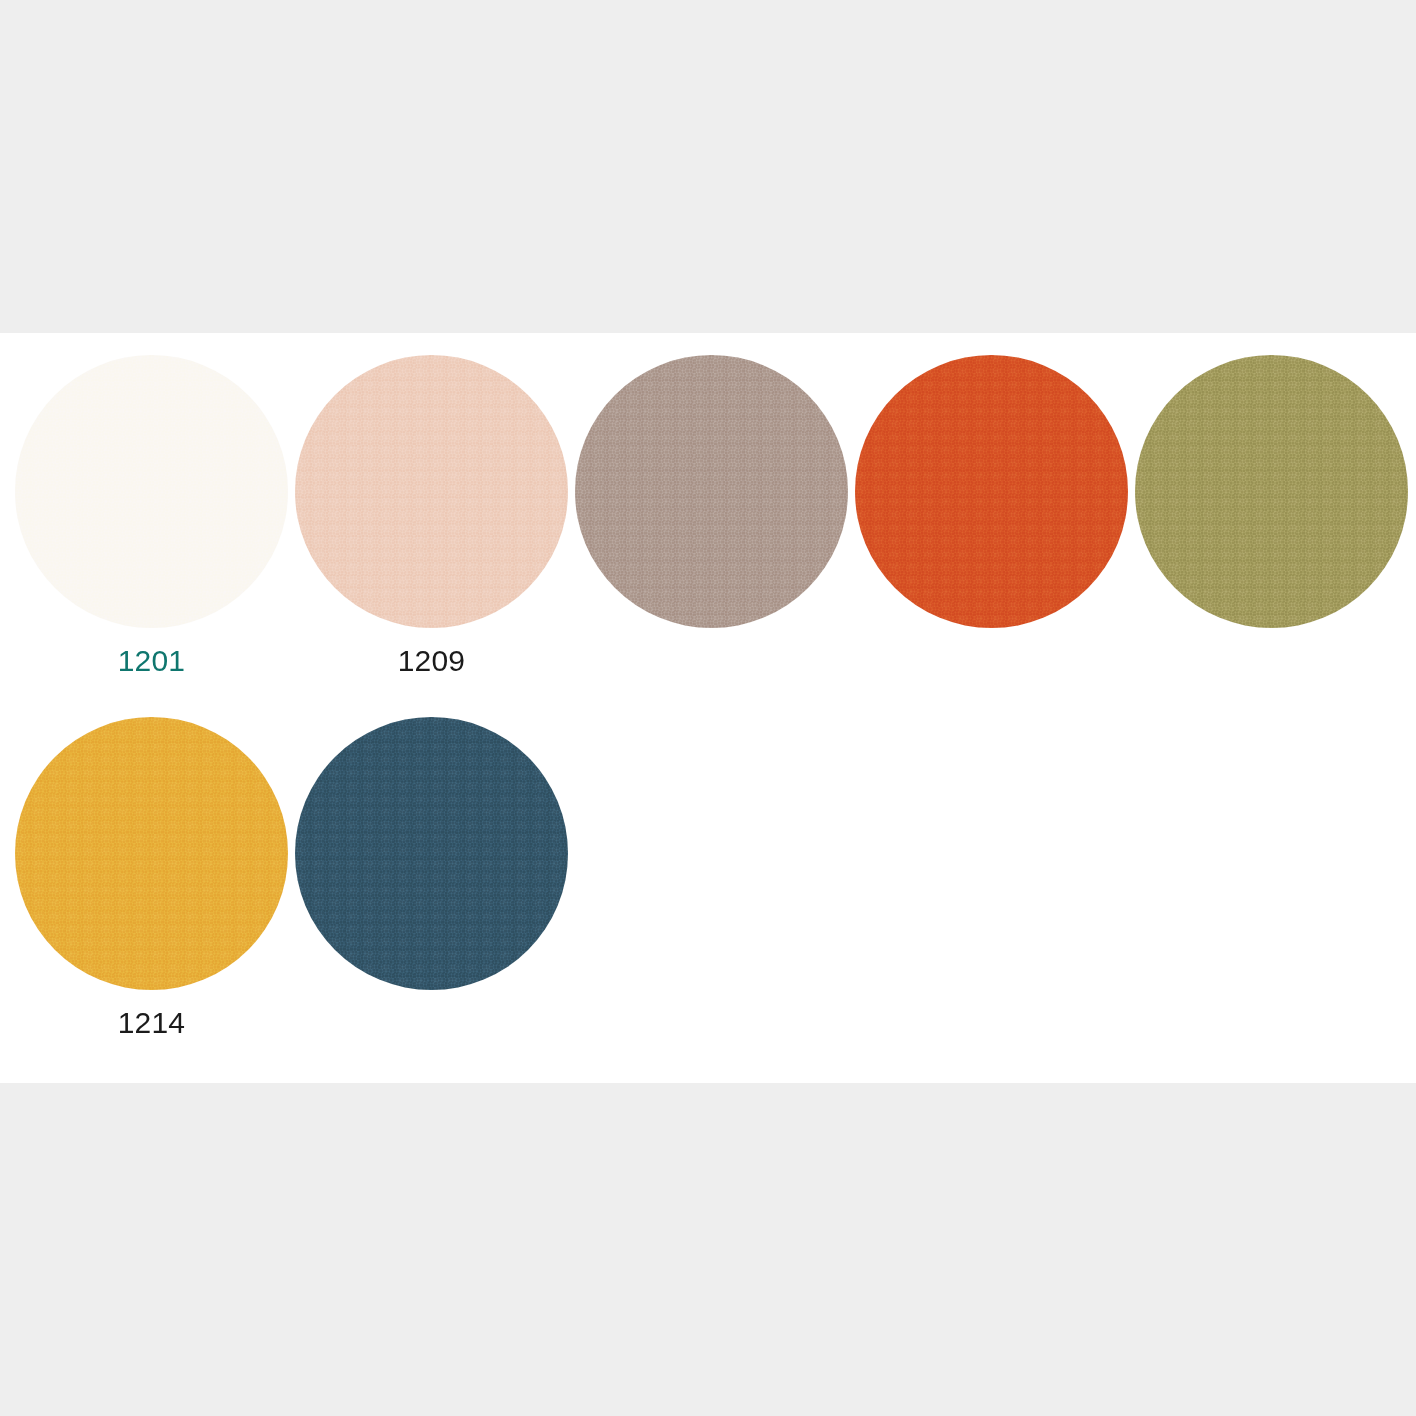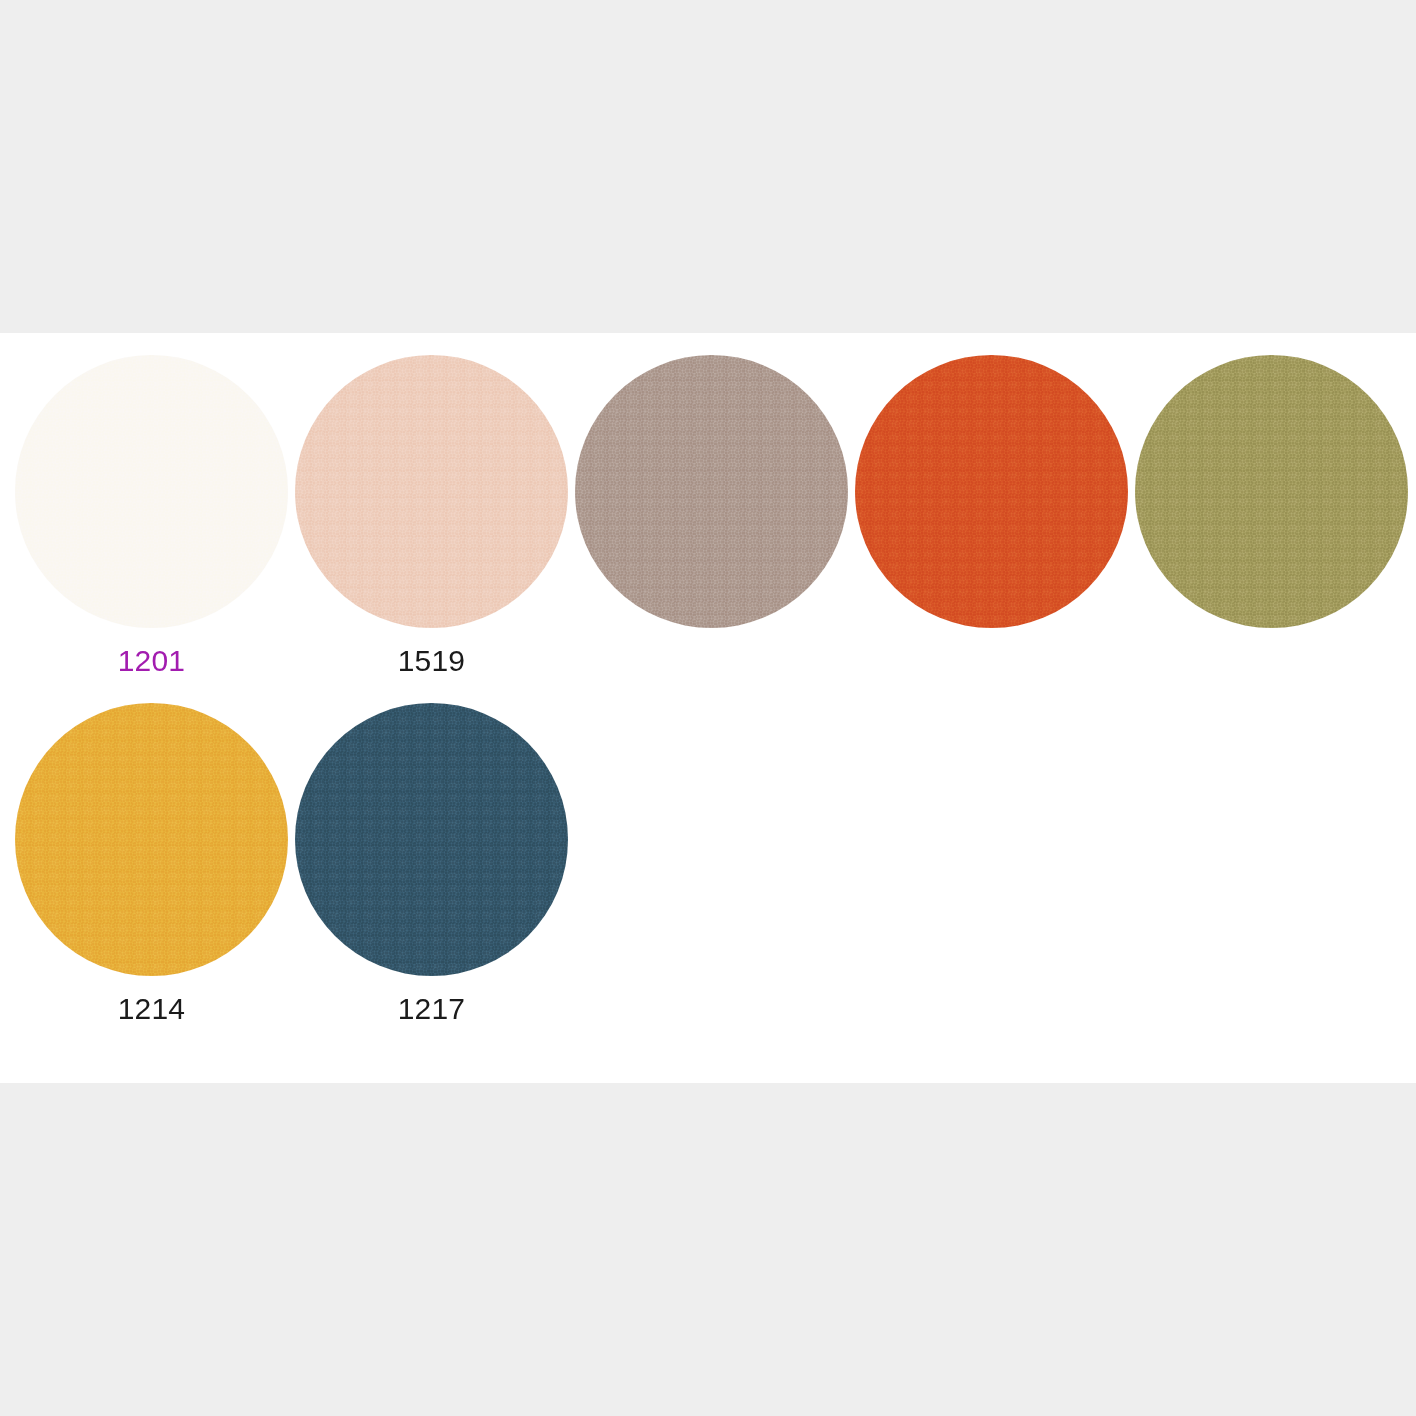--- a/index.html
+++ b/index.html
@@ -26,21 +26,21 @@
     box-sizing: border-box;
   }
 
   .swatch-row {
     position: absolute;
     left: 0;
     width: 1416px;
     height: 330px;
   }
   #swatch-row-1 { top: 22px; }
-  #swatch-row-2 { top: 370px; }
+  #swatch-row-2 { top: 384px; }
 
   .swatch-cell {
     position: absolute;
     top: 0;
     width: 280px;
     height: 330px;
   }
 
   .swatch-disc {
     position: absolute;
@@ -69,41 +69,40 @@
   }
 </style>
 </head>
 <body style="background: rgb(238, 238, 238);">
 
 <div id="swatch-sheet" style="background: rgb(255, 255, 255);">
 
   <div class="swatch-row" id="swatch-row-1">
     <div class="swatch-cell" style="left:0px">
       <div class="swatch-disc" style="background-image: repeating-linear-gradient(97deg, rgba(255, 255, 255, 0.055) 0px, rgba(255, 255, 255, 0.055) 1px, rgba(0, 0, 0, 0.05) 1px, rgba(0, 0, 0, 0.05) 3px), repeating-linear-gradient(4deg, rgba(255, 255, 255, 0.05) 0px, rgba(255, 255, 255, 0.05) 1px, rgba(0, 0, 0, 0.04) 1px, rgba(0, 0, 0, 0.04) 3px), radial-gradient(at 32% 28%, rgba(255, 255, 255, 0.1) 0%, rgba(0, 0, 0, 0.043) 70%), linear-gradient(rgb(250, 247, 242), rgb(250, 247, 242));"></div>
-      <div class="swatch-label" style="color: #a21caf;">1201</div>
+      <div class="swatch-label" style="color: #0f766e;">1201</div>
     </div>
     <div class="swatch-cell" style="left:280px">
       <div class="swatch-disc" style="background-image: repeating-linear-gradient(97deg, rgba(255, 255, 255, 0.055) 0px, rgba(255, 255, 255, 0.055) 1px, rgba(0, 0, 0, 0.05) 1px, rgba(0, 0, 0, 0.05) 3px), repeating-linear-gradient(4deg, rgba(255, 255, 255, 0.05) 0px, rgba(255, 255, 255, 0.05) 1px, rgba(0, 0, 0, 0.04) 1px, rgba(0, 0, 0, 0.04) 3px), radial-gradient(at 32% 28%, rgba(255, 255, 255, 0.1) 0%, rgba(0, 0, 0, 0.043) 70%), linear-gradient(rgb(239, 207, 190), rgb(239, 207, 190));"></div>
-      <div class="swatch-label" style="color: rgb(27, 27, 27);">1519</div>
+      <div class="swatch-label" style="color: rgb(27, 27, 27);">1209</div>
     </div>
     <div class="swatch-cell" style="left:560px">
       <div class="swatch-disc" style="background-image: repeating-linear-gradient(97deg, rgba(255, 255, 255, 0.055) 0px, rgba(255, 255, 255, 0.055) 1px, rgba(0, 0, 0, 0.05) 1px, rgba(0, 0, 0, 0.05) 3px), repeating-linear-gradient(4deg, rgba(255, 255, 255, 0.05) 0px, rgba(255, 255, 255, 0.05) 1px, rgba(0, 0, 0, 0.04) 1px, rgba(0, 0, 0, 0.04) 3px), radial-gradient(at 32% 28%, rgba(255, 255, 255, 0.1) 0%, rgba(0, 0, 0, 0.043) 70%), linear-gradient(rgb(176, 157, 147), rgb(176, 157, 147));"></div>
     </div>
     <div class="swatch-cell" style="left:840px">
       <div class="swatch-disc" style="background-image: repeating-linear-gradient(97deg, rgba(255, 255, 255, 0.055) 0px, rgba(255, 255, 255, 0.055) 1px, rgba(0, 0, 0, 0.05) 1px, rgba(0, 0, 0, 0.05) 3px), repeating-linear-gradient(4deg, rgba(255, 255, 255, 0.05) 0px, rgba(255, 255, 255, 0.05) 1px, rgba(0, 0, 0, 0.04) 1px, rgba(0, 0, 0, 0.04) 3px), radial-gradient(at 32% 28%, rgba(255, 255, 255, 0.1) 0%, rgba(0, 0, 0, 0.043) 70%), linear-gradient(rgb(216, 84, 38), rgb(216, 84, 38));"></div>
     </div>
     <div class="swatch-cell" style="left:1120px">
       <div class="swatch-disc" style="background-image: repeating-linear-gradient(97deg, rgba(255, 255, 255, 0.055) 0px, rgba(255, 255, 255, 0.055) 1px, rgba(0, 0, 0, 0.05) 1px, rgba(0, 0, 0, 0.05) 3px), repeating-linear-gradient(4deg, rgba(255, 255, 255, 0.05) 0px, rgba(255, 255, 255, 0.05) 1px, rgba(0, 0, 0, 0.04) 1px, rgba(0, 0, 0, 0.04) 3px), radial-gradient(at 32% 28%, rgba(255, 255, 255, 0.1) 0%, rgba(0, 0, 0, 0.043) 70%), linear-gradient(rgb(164, 157, 95), rgb(164, 157, 95));"></div>
     </div>
   </div>
 
   <div class="swatch-row" id="swatch-row-2">
     <div class="swatch-cell" style="left:0px">
       <div class="swatch-disc" style="background-image: repeating-linear-gradient(97deg, rgba(255, 255, 255, 0.055) 0px, rgba(255, 255, 255, 0.055) 1px, rgba(0, 0, 0, 0.05) 1px, rgba(0, 0, 0, 0.05) 3px), repeating-linear-gradient(4deg, rgba(255, 255, 255, 0.05) 0px, rgba(255, 255, 255, 0.05) 1px, rgba(0, 0, 0, 0.04) 1px, rgba(0, 0, 0, 0.04) 3px), radial-gradient(at 32% 28%, rgba(255, 255, 255, 0.1) 0%, rgba(0, 0, 0, 0.043) 70%), linear-gradient(rgb(232, 176, 58), rgb(232, 176, 58));"></div>
       <div class="swatch-label" style="color: rgb(27, 27, 27);">1214</div>
     </div>
     <div class="swatch-cell" style="left:280px">
       <div class="swatch-disc" style="background-image: repeating-linear-gradient(97deg, rgba(255, 255, 255, 0.055) 0px, rgba(255, 255, 255, 0.055) 1px, rgba(0, 0, 0, 0.05) 1px, rgba(0, 0, 0, 0.05) 3px), repeating-linear-gradient(4deg, rgba(255, 255, 255, 0.05) 0px, rgba(255, 255, 255, 0.05) 1px, rgba(0, 0, 0, 0.04) 1px, rgba(0, 0, 0, 0.04) 3px), radial-gradient(at 32% 28%, rgba(255, 255, 255, 0.1) 0%, rgba(0, 0, 0, 0.043) 70%), linear-gradient(rgb(53, 88, 108), rgb(53, 88, 108));"></div>
-      <div class="swatch-label" style="color: rgb(27, 27, 27);">1217</div>
     </div>
   </div>
 
 </div>
 
 </body></html>

